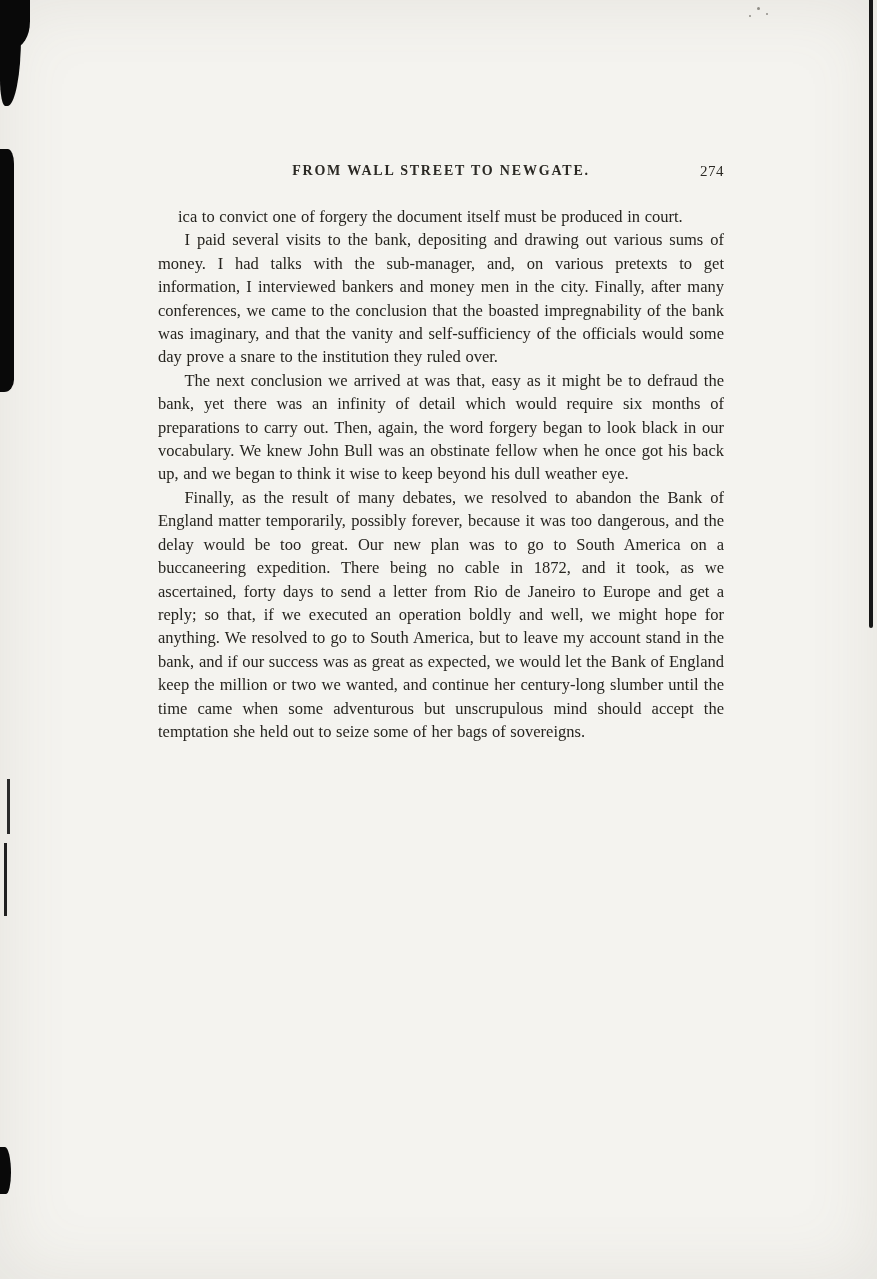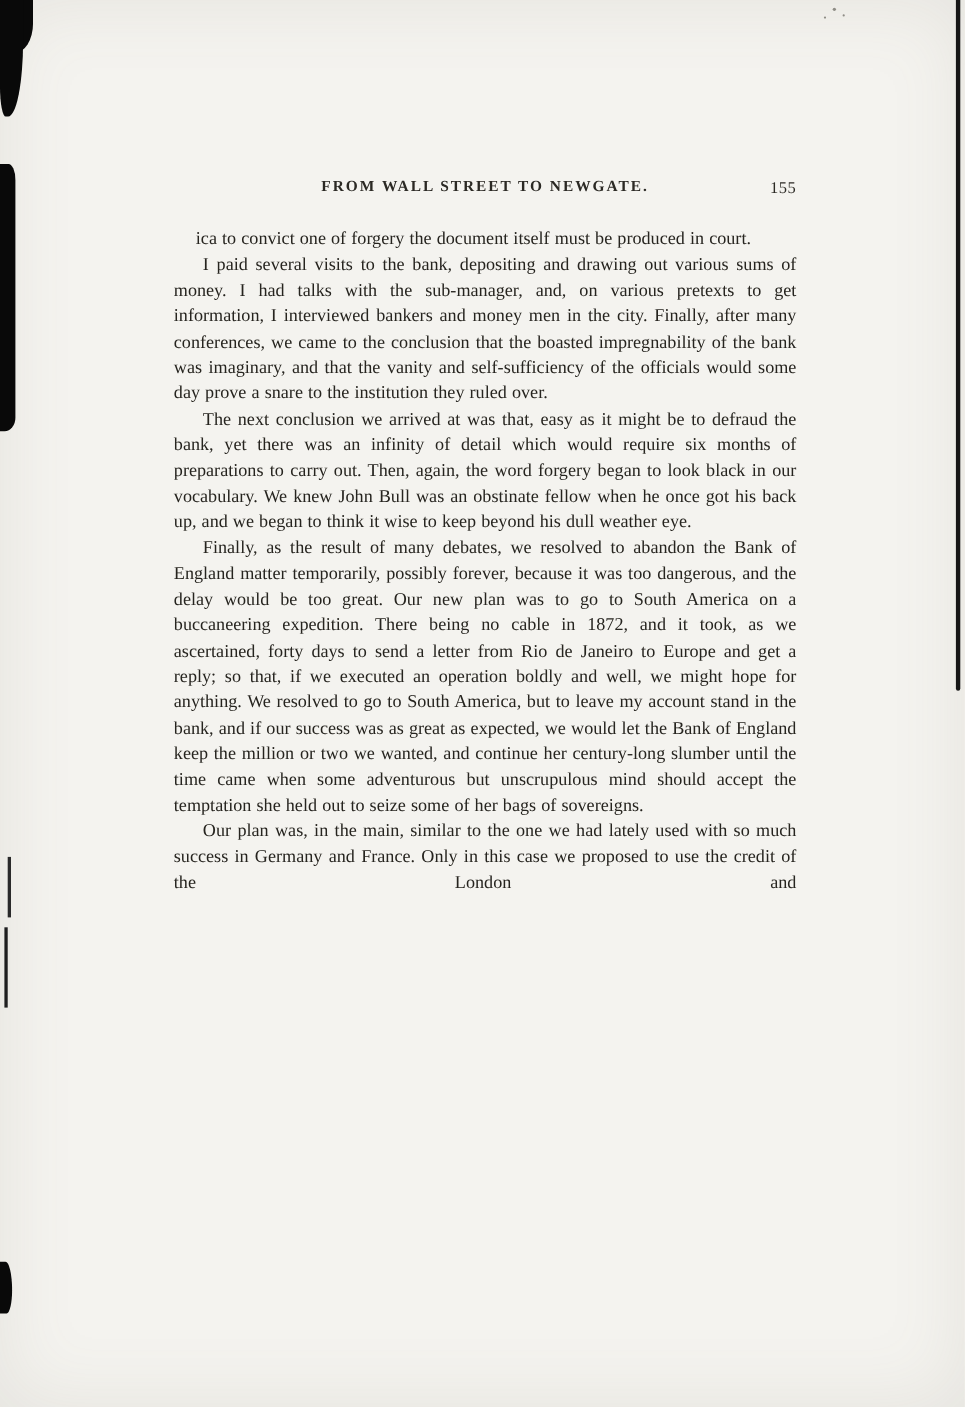--- a/index.html
+++ b/index.html
@@ -92,24 +92,23 @@
   <div class="ink ink-bottom"></div>
   <div class="edge-line"></div>
   <div class="speck speck-a"></div>
   <div class="speck speck-b"></div>
   <div class="speck speck-c"></div>
 
   <div class="text-block">
 
     <div class="page-header">
       <span class="running-title">FROM WALL STREET TO NEWGATE.</span>
-      <span class="page-number">155</span>
+      <span class="page-number">274</span>
     </div>
 
     <p class="para no-indent">ica to convict one of forgery the document itself must be produced in court.</p>
     <p class="para">I paid several visits to the bank, depositing and drawing out various sums of money.  I had talks with the sub-manager, and, on various pretexts to get information, I interviewed bankers and money men in the city.  Finally, after many conferences, we came to the conclusion that the boasted impregnability of the bank was imaginary, and that the vanity and self-sufficiency of the officials would some day prove a snare to the institution they ruled over.</p>
     <p class="para">The next conclusion we arrived at was that, easy as it might be to defraud the bank, yet there was an infinity of detail which would require six months of preparations to carry out.  Then, again, the word forgery began to look black in our vocabulary.  We knew John Bull was an obstinate fellow when he once got his back up, and we began to think it wise to keep beyond his dull weather eye.</p>
     <p class="para">Finally, as the result of many debates, we resolved to abandon the Bank of England matter temporarily, possibly forever, because it was too dangerous, and the delay would be too great.  Our new plan was to go to South America on a buccaneering expedition.  There being no cable in 1872, and it took, as we ascertained, forty days to send a letter from Rio de Janeiro to Europe and get a reply; so that, if we executed an operation boldly and well, we might hope for anything.  We resolved to go to South America, but to leave my account stand in the bank, and if our success was as great as expected, we would let the Bank of England keep the million or two we wanted, and continue her century-long slumber until the time came when some adventurous but unscrupulous mind should accept the temptation she held out to seize some of her bags of sovereigns.</p>
-    <p class="para justify-last">Our plan was, in the main, similar to the one we had lately used with so much success in Germany and France.  Only in this case we proposed to use the credit of the London and</p>
 
   </div>
 
 </div>
 
 </body></html>

